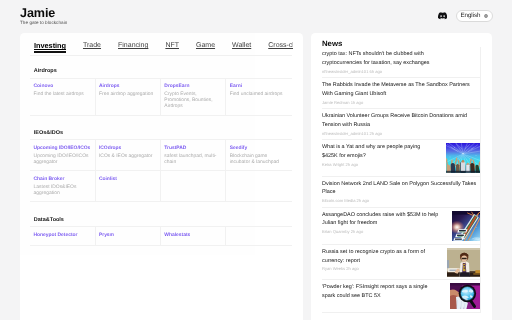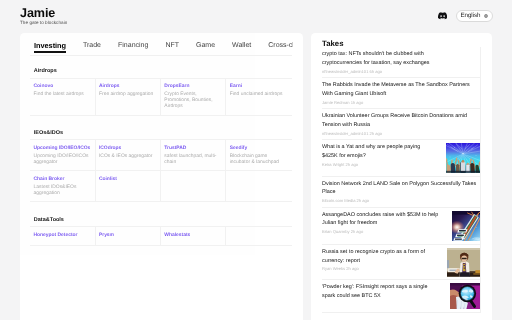--- a/index.html
+++ b/index.html
@@ -30,21 +30,21 @@
 
   
   .left-card { position: absolute; left: 19.8px; top: 33px; width: 283.4px; height: 287px;
      background: #fff; border-radius: 4.4px 4.4px 0 0; overflow: hidden; }
   .right-card { position: absolute; left: 310.6px; top: 33px; width: 181.4px; height: 287px;
      background: #fff; border-radius: 4.4px 4.4px 0 0; overflow: hidden; }
 
   
   .tabs { position: absolute; left: 14.2px; top: 8px; width: 259.0px; display: flex; align-items: flex-end;
      white-space: nowrap; overflow: hidden; }
-  .tab { font-size: 7.0px; color: #3f3f3f; line-height: 9px; padding: 0 0 3px 0; margin-right: 17px; }
+  .tab { font-size: 7.0px; color: #3f3f3f; line-height: 9px; padding: 0 0 3px 0; margin-right: 17px; text-decoration: underline; }
   .tab.active { color: #000; font-weight: 700; font-size: 7.4px; letter-spacing: -0.05px; }
   .tab.active::after { content: ""; display: block; height: 1.7px; background: #111;
      margin-top: 1.2px; margin-bottom: -3px; }
   .tabs-rule { position: absolute; left: 10.4px; top: 21.7px; width: 262px; height: 1px; background: #f0f0f0; }
 
   
   .sections { position: absolute; left: 10.4px; top: 36.2px; width: 262px; }
   .sec-title { font-size: 5.5px; font-weight: 700; color: #1a1a1a; letter-spacing: 0;
      line-height: 5.6px; padding-left: 3.6px; }
   .grid { display: grid; grid-template-columns: repeat(4, 65.4px); margin-top: 2.8px;
@@ -181,21 +181,21 @@
           </div>
           <div class="cell">
             <div class="cell-title"></div>
             <div class="cell-desc"></div>
           </div>
         </div>
       </div>
   </div>
 
   <div class="right-card">
-    <div class="news-title">Takes</div>
+    <div class="news-title">News</div>
     <div class="news-list">
         <div class="news-item">
           <div class="news-text">
             <div class="news-head">crypto tax: NFTs shouldn't be clubbed with cryptocurrencies for taxation, say exchanges</div>
             <div class="news-meta">nftnewsinsider_admin101 6h ago</div>
           </div>
           <div class="news-thumb blank"></div>
         </div>
         <div class="news-item">
           <div class="news-text">

